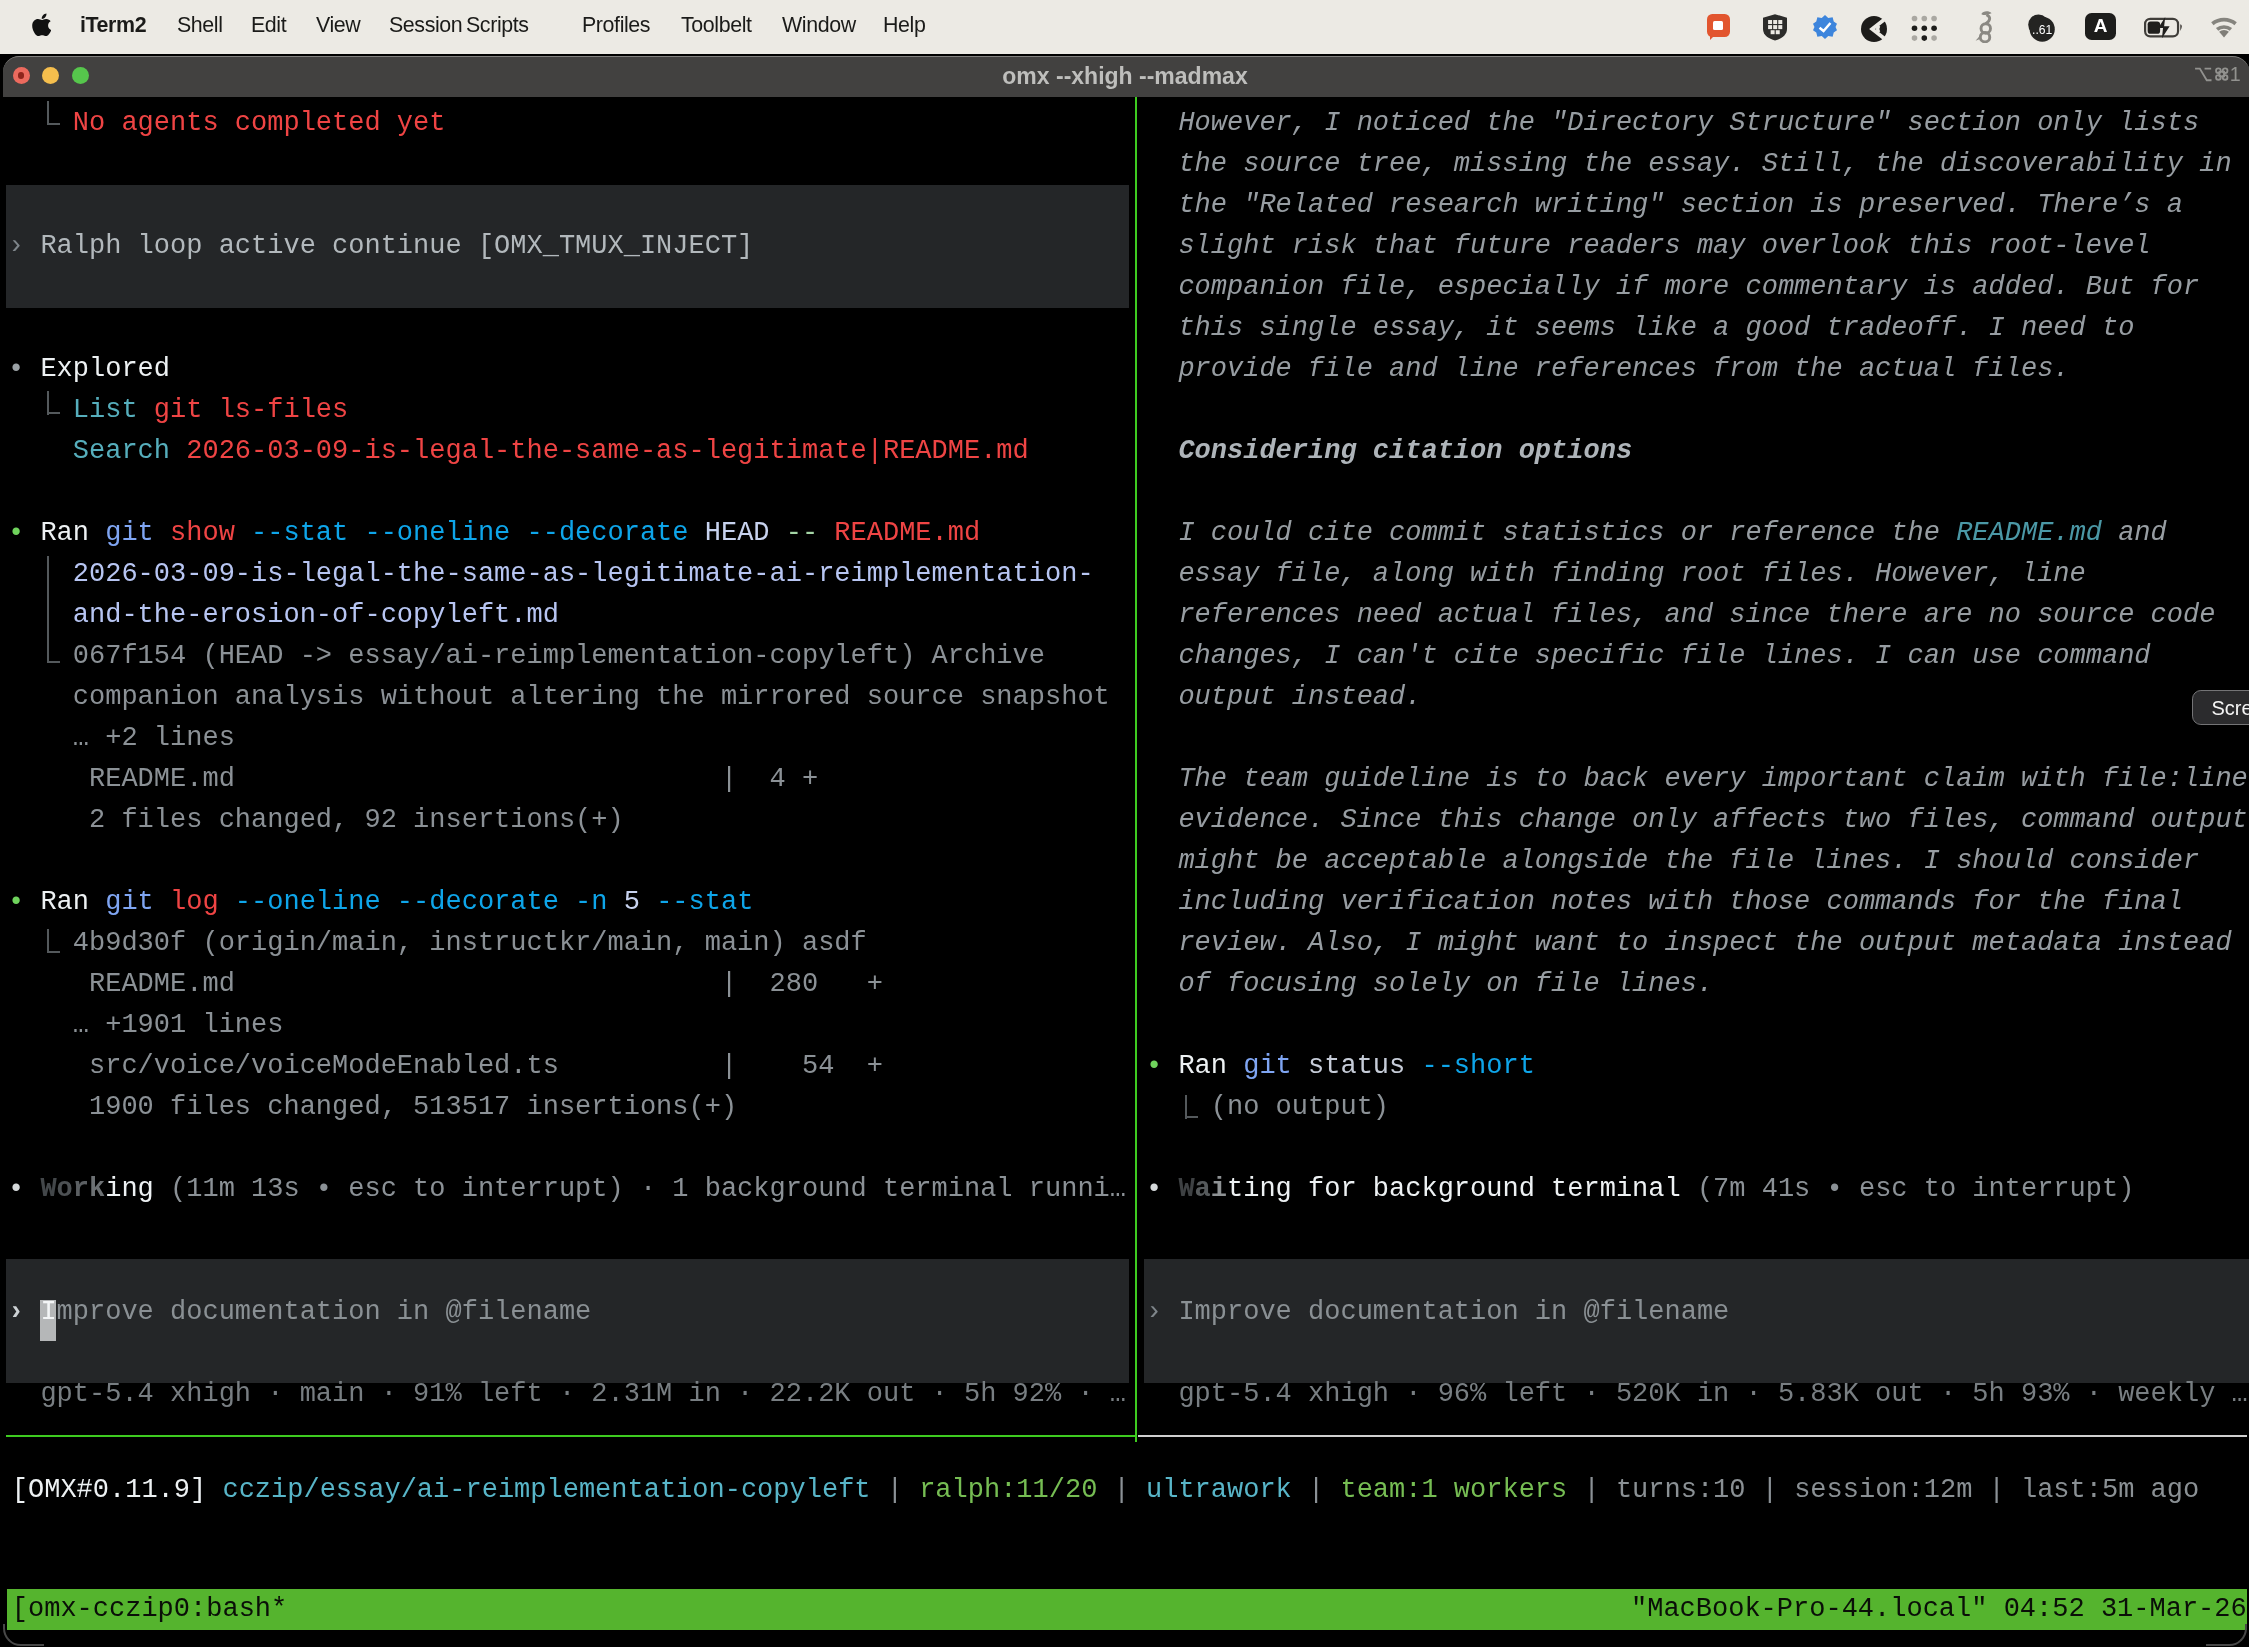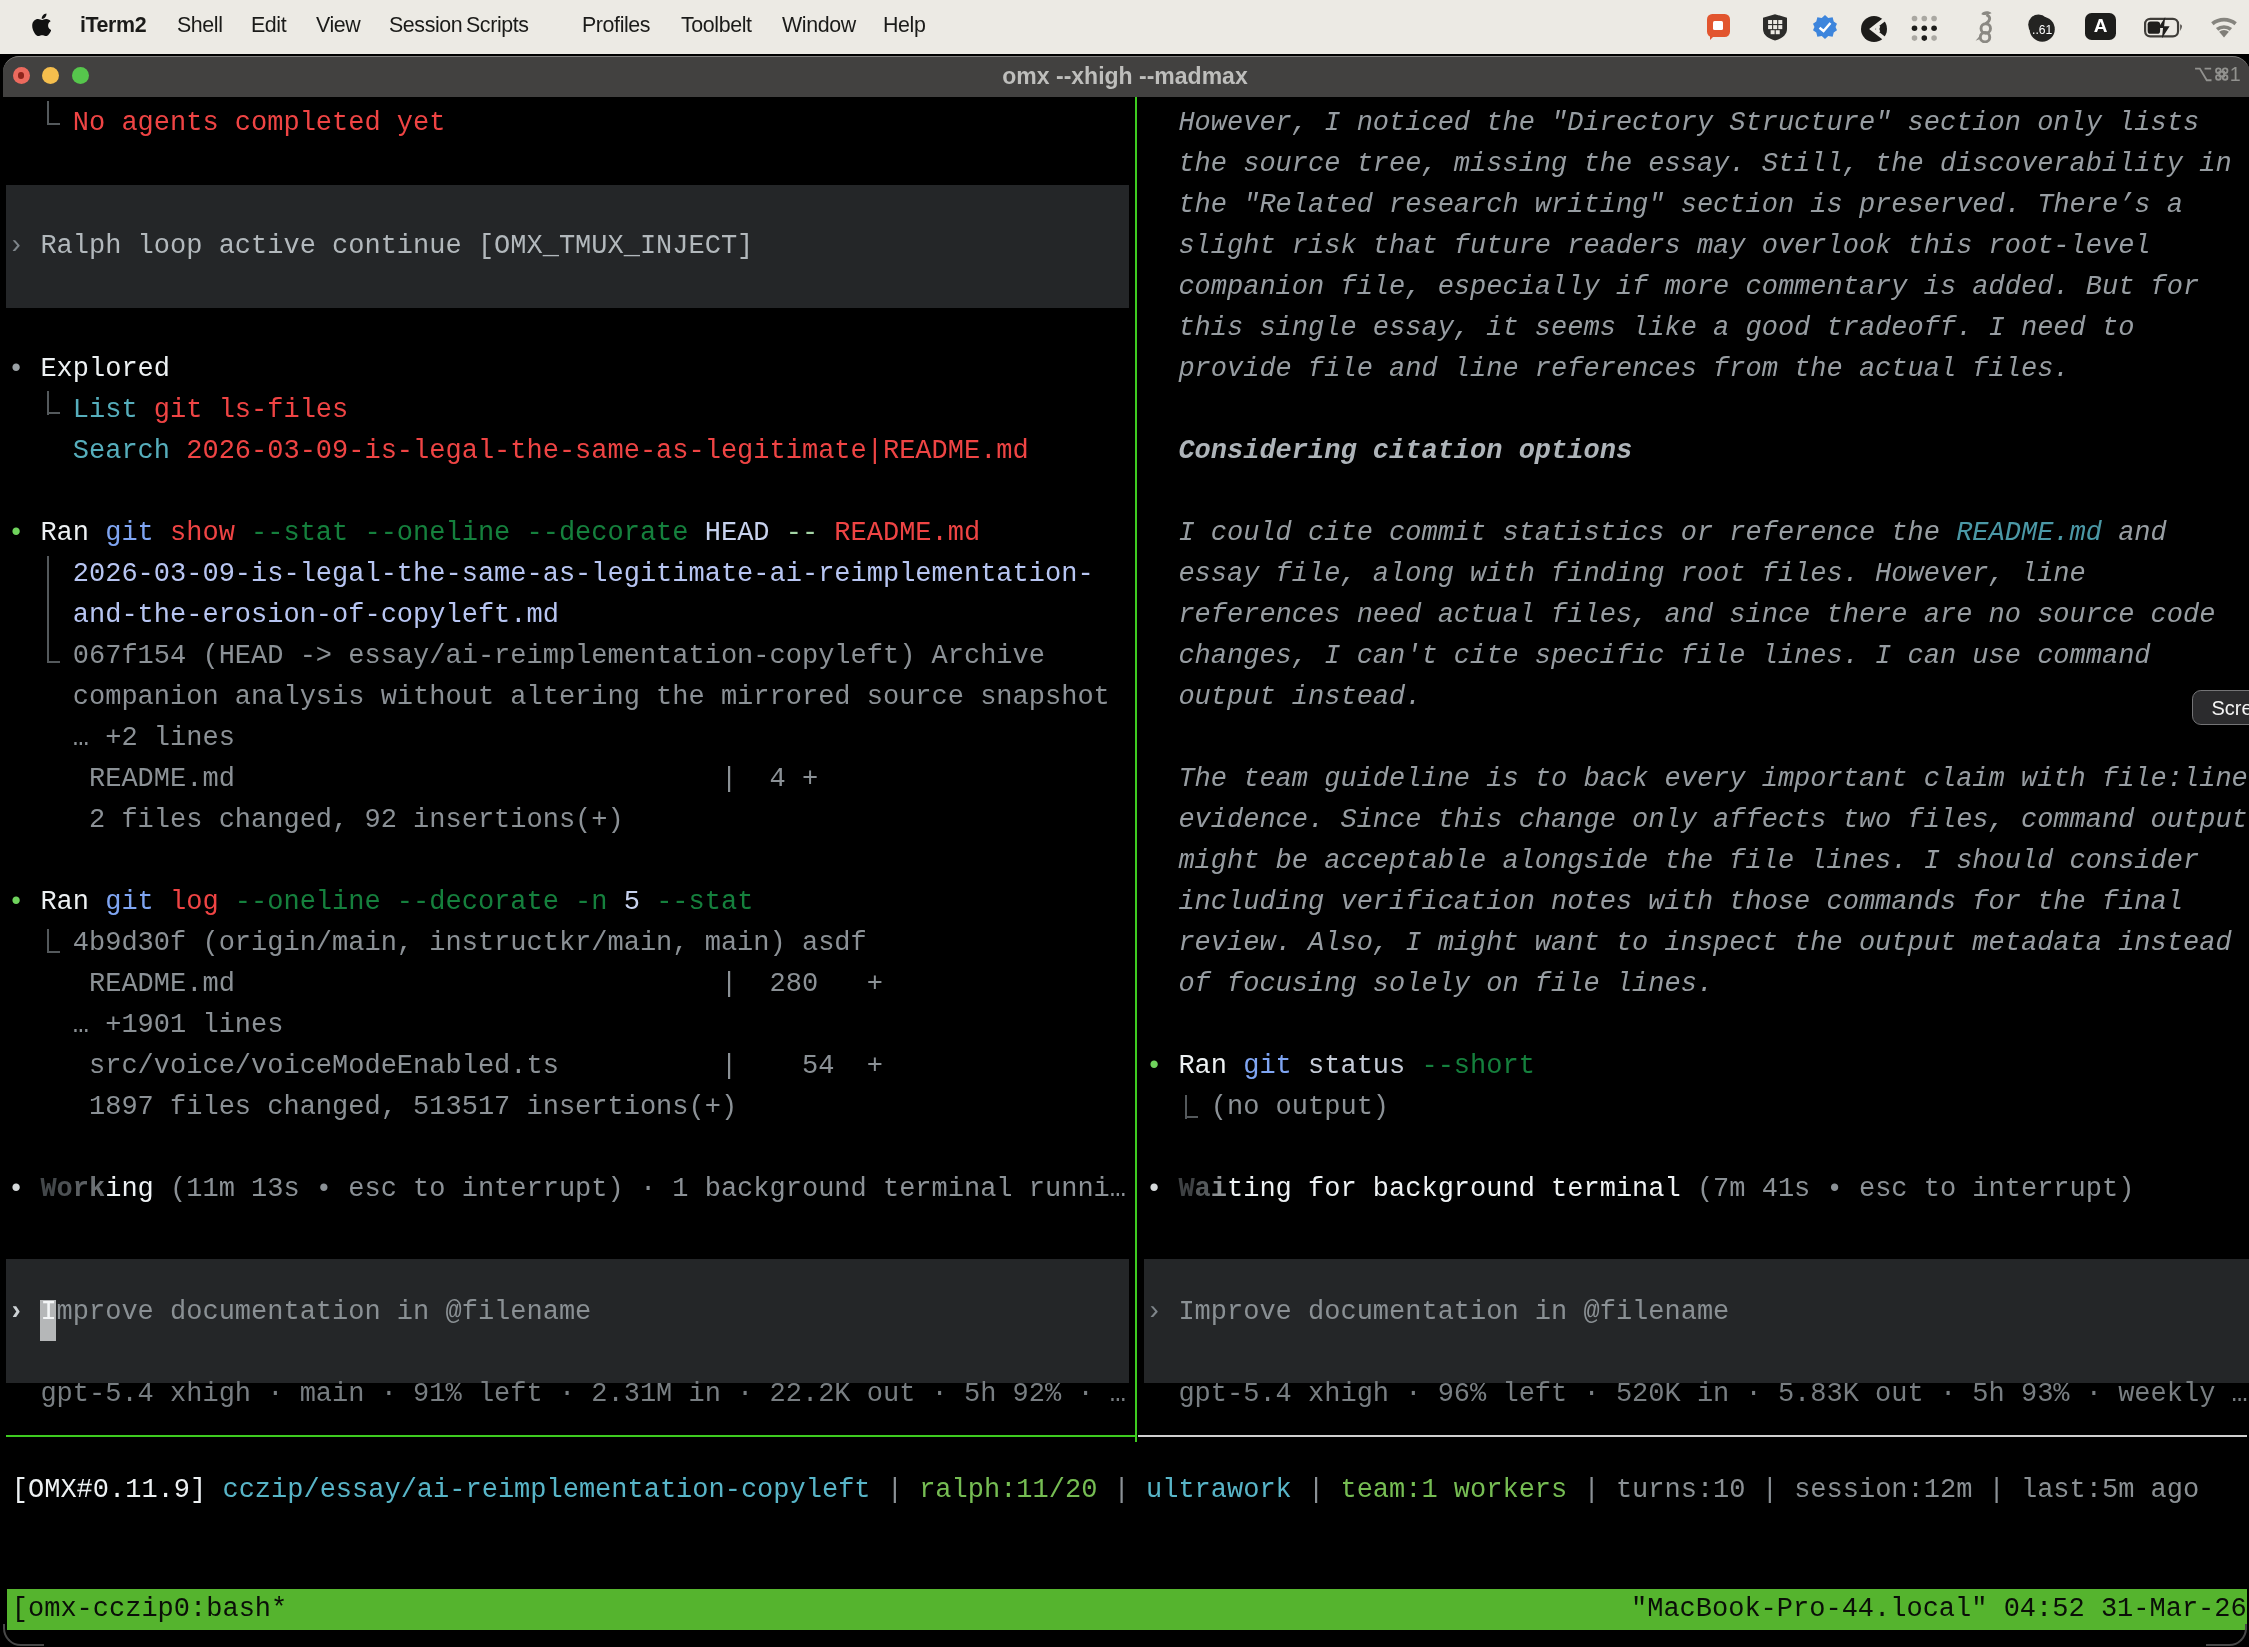--- a/index.html
+++ b/index.html
@@ -6,21 +6,21 @@
 i{font-style:normal}
 #menu{position:absolute;left:0;top:0;width:2250px;height:54px;background:#eceae4}
 .mi{position:absolute;top:13.3px;font-size:21.4px;letter-spacing:-0.4px;color:#1b1b19;white-space:nowrap}
 #titlebar{position:absolute;left:3px;top:56px;width:2247px;height:41px;background:#424140;border-top:1.5px solid #81807e;border-radius:16px 17.7px 0 0}
 .tl{position:absolute;top:67px;width:17px;height:17px;border-radius:50%}
 #wtitle{position:absolute;left:0;top:63px;width:2250px;text-align:center;font-size:23px;font-weight:bold;color:#bebebc}
 #term{position:absolute;left:3px;top:97px;width:2247px;height:1551px;background:#000}
 pre{position:absolute;top:103px;margin:0;font-family:"Liberation Mono",monospace;font-size:27px;line-height:41px;color:#b9bfc3;white-space:pre}
 #lp{left:8px} #rp{left:1146px}
 .fg{color:#ef4444} .b{color:#edf1f3;font-weight:normal} .dm{color:#8b9196}
-.cy{color:#56aebc} .bl{color:#7fa5f2} .pk{color:#15803d} .lv{color:#c7d2ee}
+.cy{color:#56aebc} .bl{color:#7fa5f2} .pk{color:#0ea5e9} .lv{color:#c7d2ee}
 .fl{color:#b7c5f2} .gn{color:#6fd35c} .pg{color:#a5d6a6}
 .it{color:#979da2;font-style:italic} .itb{color:#aeb4b9;font-style:italic;font-weight:bold}
 .itt{color:#4b98a6;font-style:italic}
 .gh{color:#8a9094} .gp{color:#787e82} .bx{color:#b2b8bc} .pr{color:#7e858a}
 .wb{color:#d5d9db} .gb{color:#9ba1a5} .st{color:#c6ccd8}
 .sh2{color:#3e4143;font-weight:bold} .sh3{color:#565a5c;font-weight:bold} .sh4{color:#8e9294;font-weight:bold}
 .wk1{color:#43474a;font-weight:bold} .wk2{color:#4d5154;font-weight:bold}
 .wk3{color:#5b5f62;font-weight:bold} .wk4{color:#6d7174;font-weight:bold}
 .cur{color:#f3f5f6} .prL{color:#ccd1d4;font-weight:bold}
 .bgbox{position:absolute;background:#242628}
@@ -163,21 +163,21 @@
     <i class="dm">companion analysis without altering the mirrored source snapshot</i>
     <i class="dm">… +2 lines</i>
      <i class="dm">README.md                              |  4 +</i>
      <i class="dm">2 files changed, 92 insertions(+)</i>
 
 <i class="gn">•</i> <i class="b">Ran</i> <i class="bl">git</i><i class="fg"> log </i><i class="pk">--oneline --decorate</i> <i class="pk">-n</i> <i class="lv">5</i> <i class="pk">--stat</i>
     <i class="dm">4b9d30f (origin/main, instructkr/main, main) asdf</i>
      <i class="dm">README.md                              |  280   +</i>
     <i class="dm">… +1901 lines</i>
      <i class="dm">src/voice/voiceModeEnabled.ts          |    54  +</i>
-     <i class="dm">1897 files changed, 513517 insertions(+)</i>
+     <i class="dm">1900 files changed, 513517 insertions(+)</i>
 
 <i class="wb">•</i> <i class="wk1">W</i><i class="wk2">o</i><i class="wk3">r</i><i class="wk4">k</i><i class="b">ing</i><i class="dm"> (11m 13s • esc to interrupt) · 1 background terminal runni…</i>
 
 
 <i class="prL">›</i> <i class="cur">I</i><i class="gh">mprove documentation in @filename</i>
 
   <i class="gp">gpt-5.4 xhigh · main · 91% left · 2.31M in · 22.2K out · 5h 92% · …</i></pre>
 <pre id="rp">  <i class="it">However, I noticed the "Directory Structure" section only lists</i>
   <i class="it">the source tree, missing the essay. Still, the discoverability in</i>
   <i class="it">the "Related research writing" section is preserved. There’s a</i>

